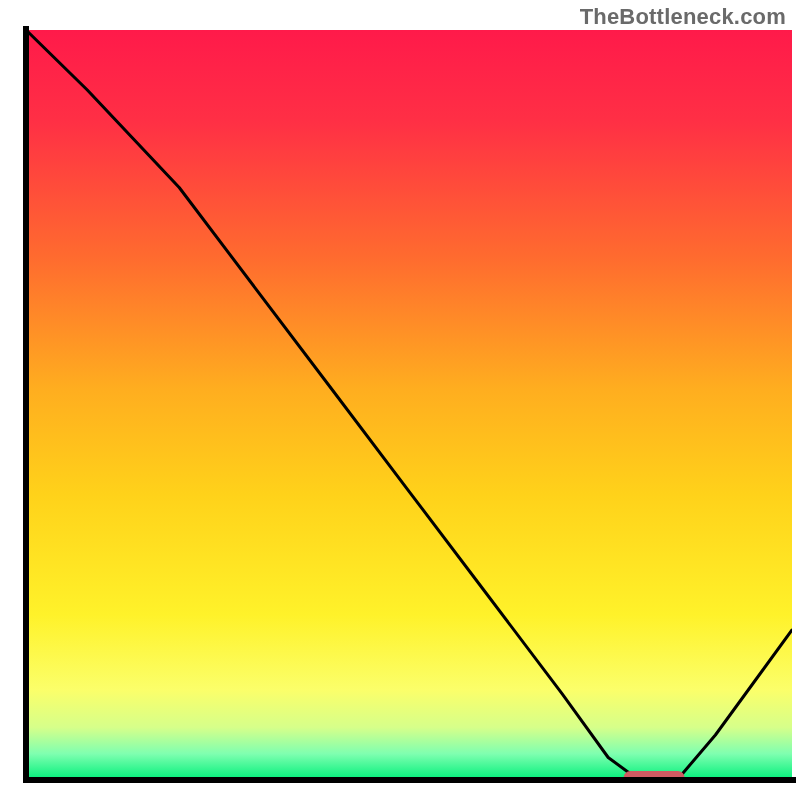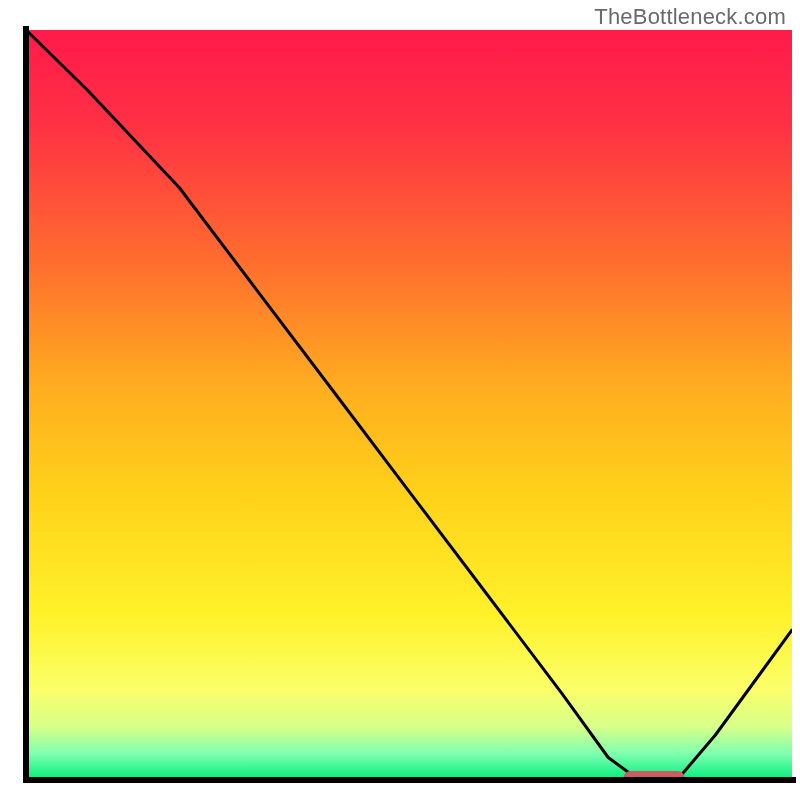--- a/index.html
+++ b/index.html
@@ -14,21 +14,21 @@
   .wrap {
     position: relative;
     width: 800px;
     height: 800px;
   }
   .watermark {
     position: absolute;
     top: 4px;
     right: 14px;
     font-size: 22px;
-    font-weight: 400;
+    font-weight: 700;
     color: #6a6a6a;
     letter-spacing: 0.2px;
     user-select: none;
   }
   .plot {
     position: absolute;
     left: 0;
     top: 0;
     width: 800px;
     height: 800px;

